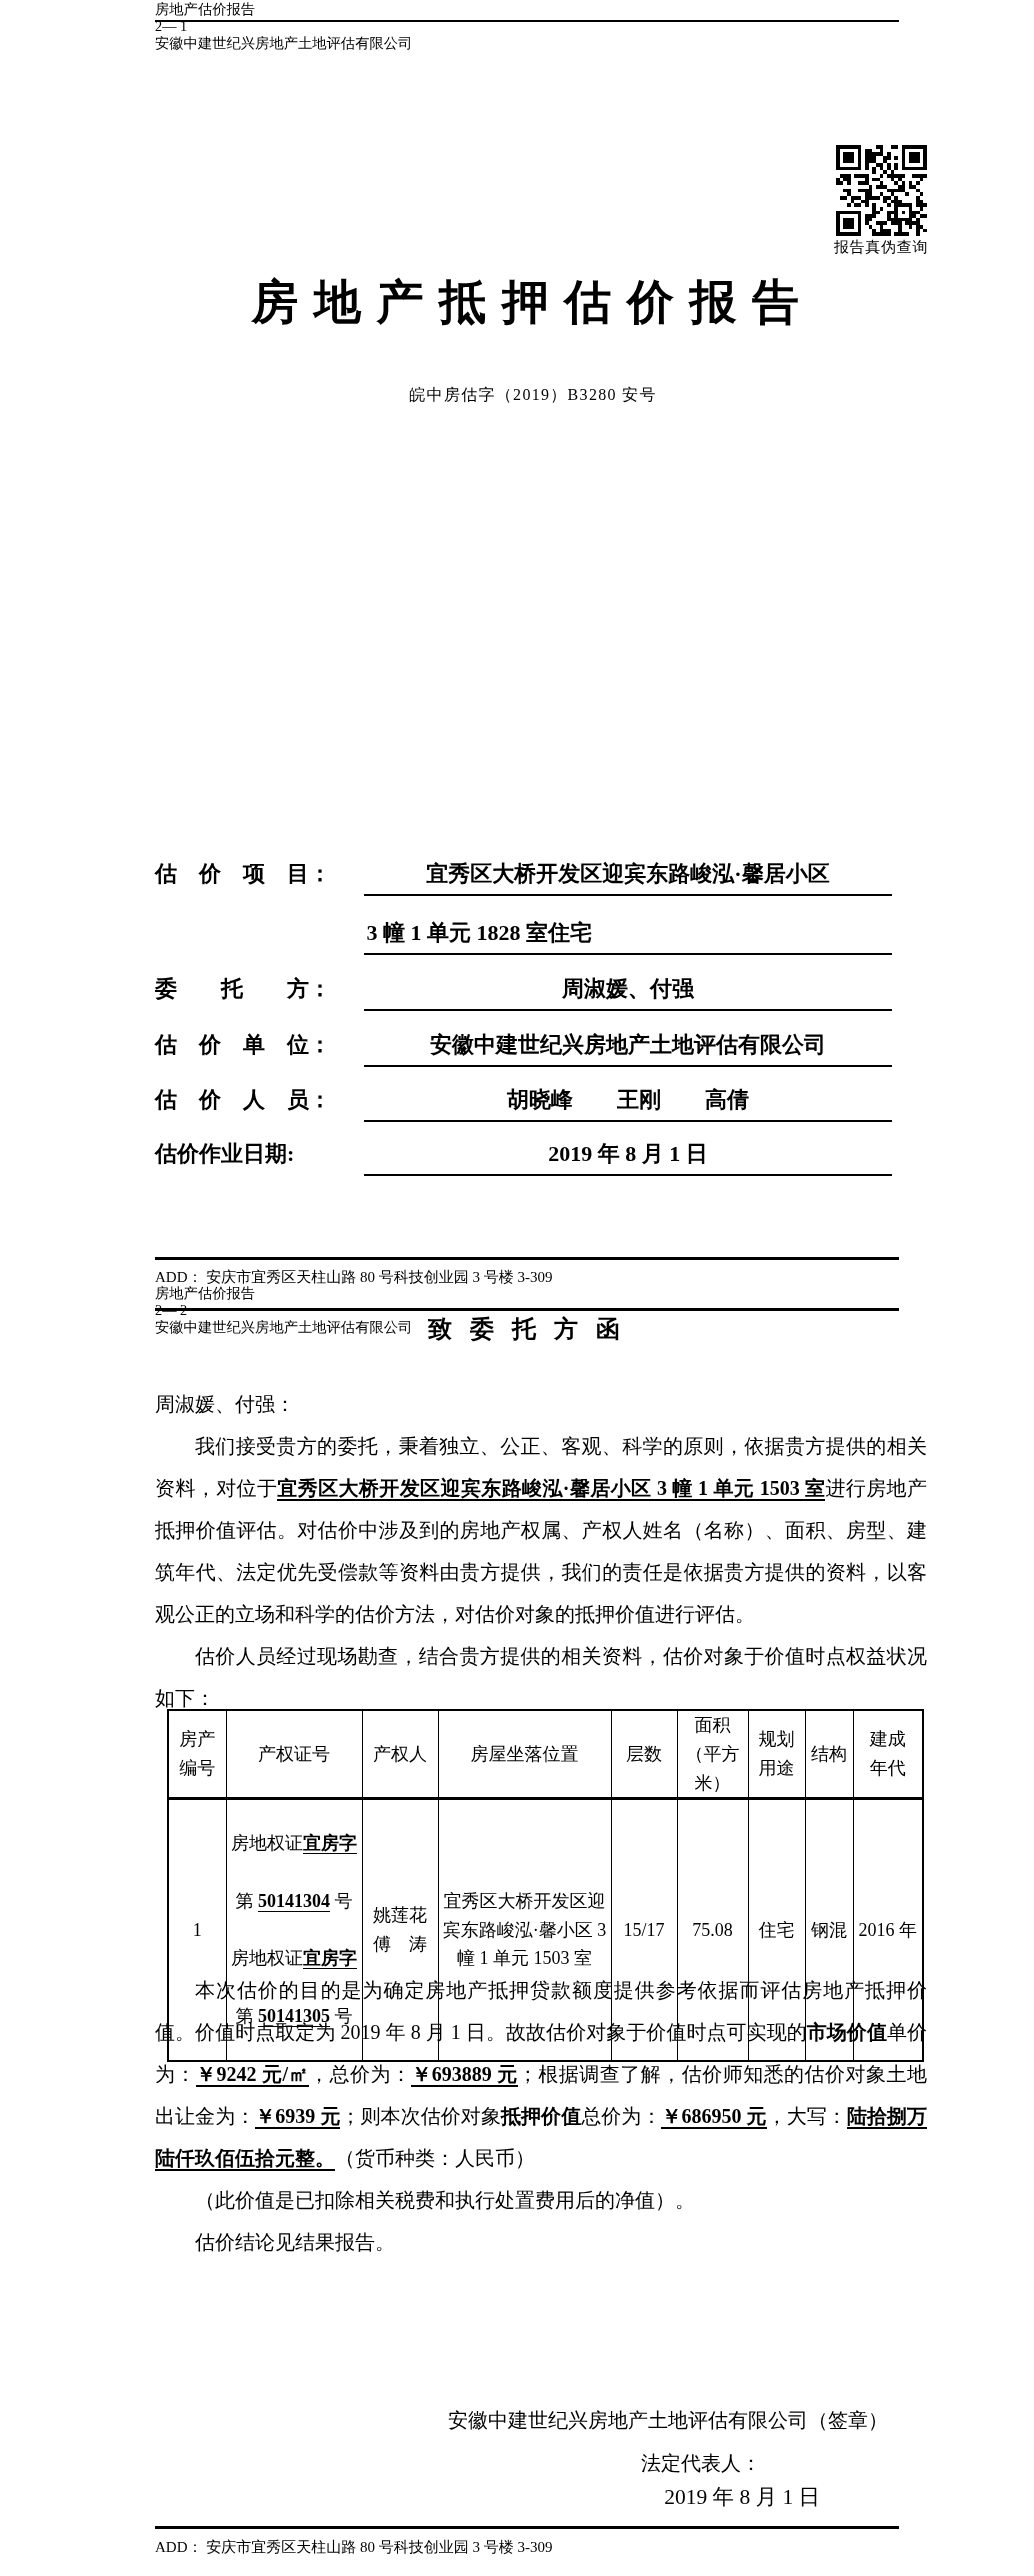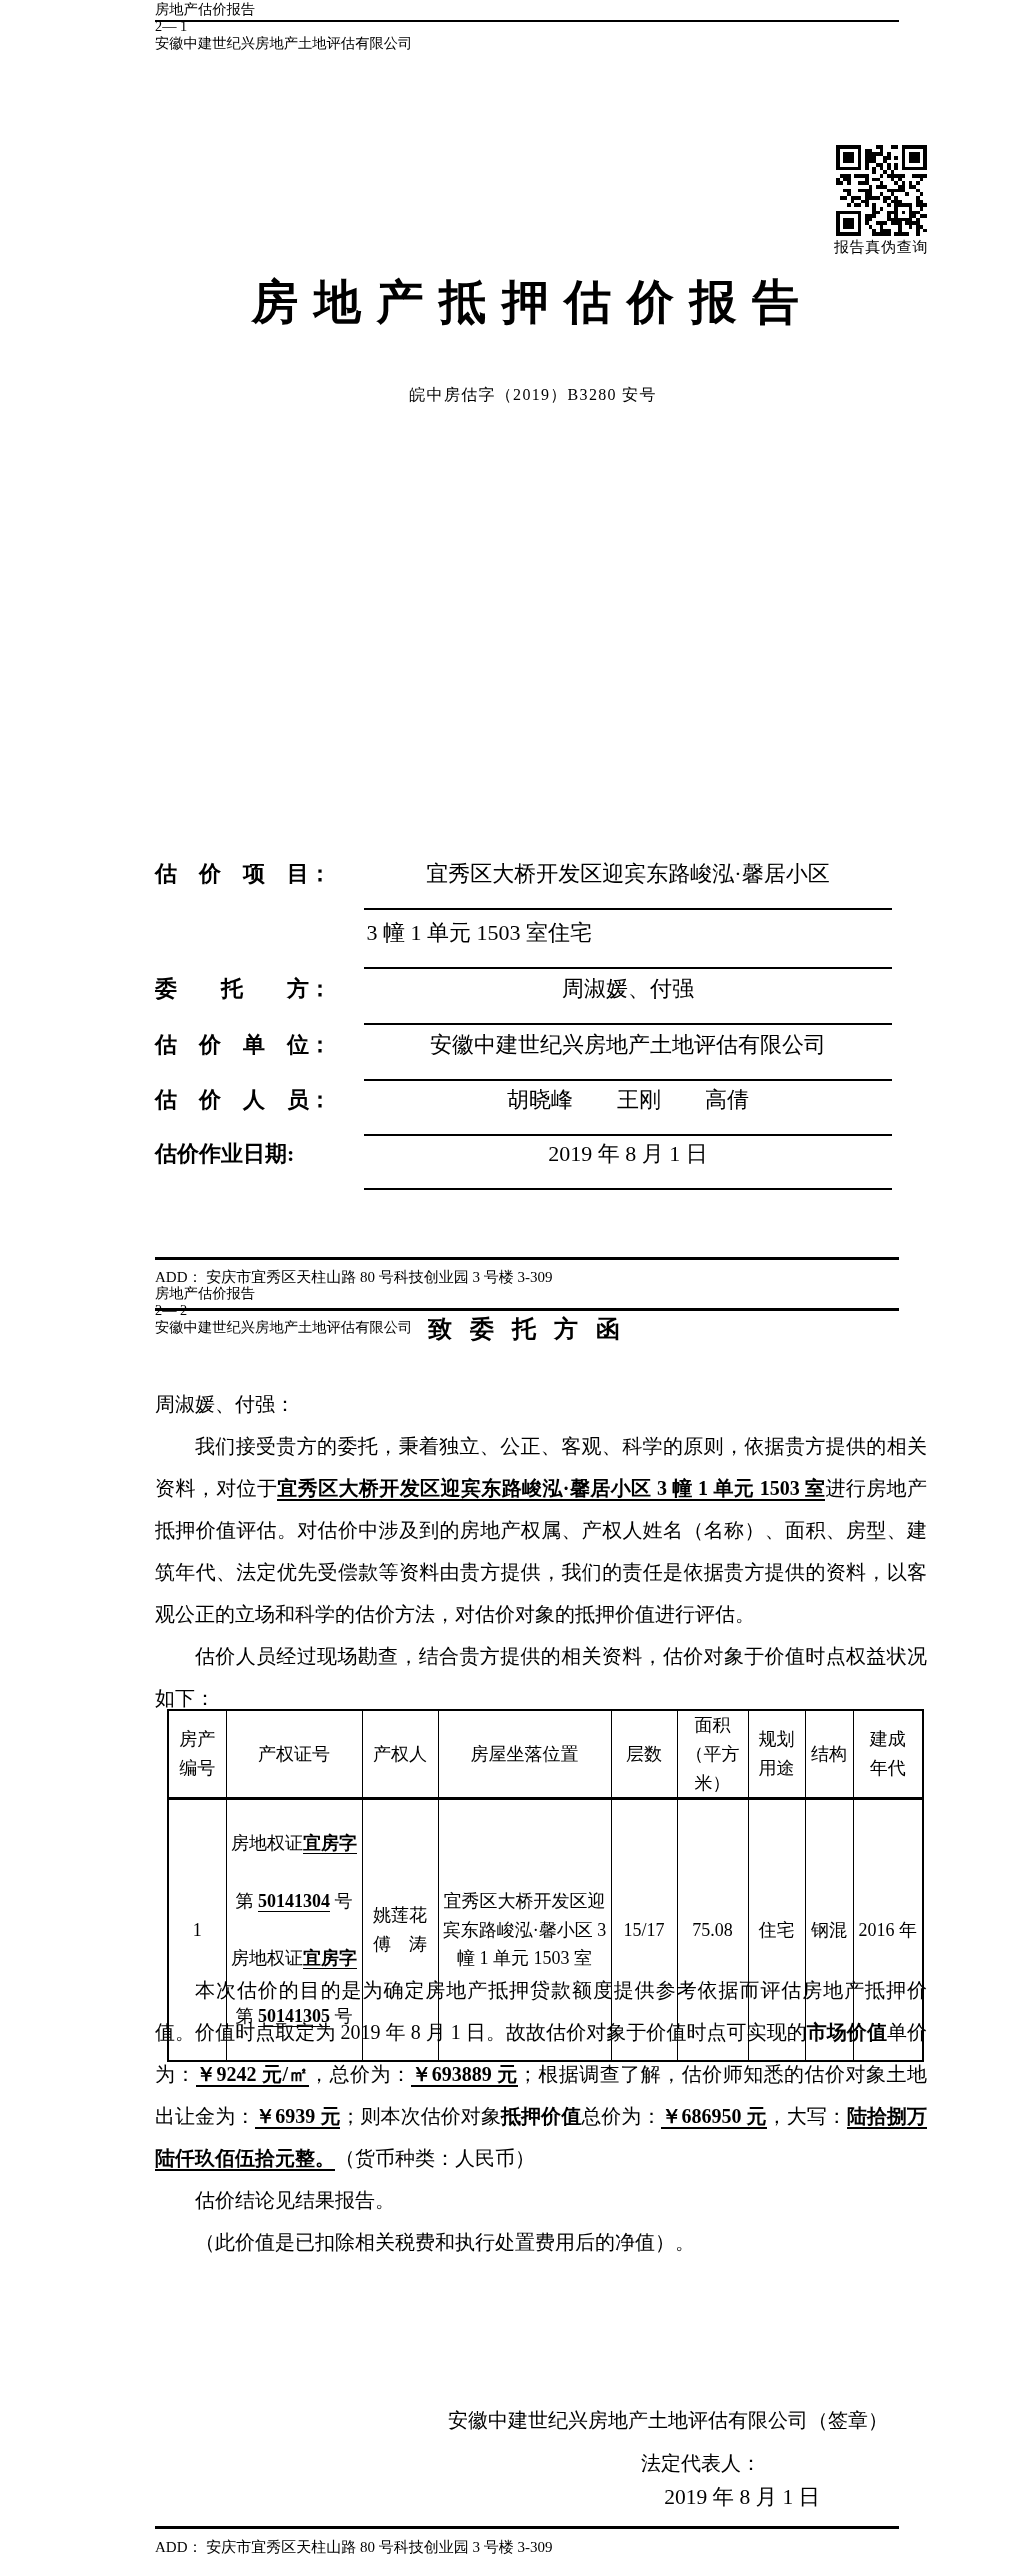--- a/index.html
+++ b/index.html
@@ -17,21 +17,21 @@
   .qrbox svg{width:91px;height:91px;display:block;margin:0 auto;}
   .qrcap{font-size:15px;margin-top:2px;letter-spacing:0.7px;}
   
   .doc-title{left:155px;width:756px;text-align:center;font-size:47px;
              font-weight:bold;letter-spacing:15.6px;}
   .doc-no{left:155px;width:756px;text-align:center;font-size:16px;letter-spacing:1.3px;}
   .field-row{left:155px;width:737px;display:flex;align-items:flex-start;}
   .field-label{flex:0 0 209px;font-size:22px;font-weight:bold;white-space:pre;
                padding-bottom:3.9px;}
   .field-line{flex:1 1 auto;border-bottom:2px solid #000;font-size:22px;
-              font-weight:normal;padding-bottom:19px;min-height:29px;}
+              font-weight:bold;padding-bottom:5px;min-height:29px;}
   .ta-c{text-align:center;} .ta-l{text-align:left;padding-left:2.6px;}
   
   .letter-title{left:155px;width:756px;text-align:center;font-size:24px;
                 font-weight:bold;letter-spacing:18px;}
   .letter{left:155px;width:772px;font-size:20px;line-height:42px;
           text-align:justify;}
   .letter p{margin:0;}
   .ind{text-indent:2em;}
   .b{font-weight:bold;}
   .bu{font-weight:bold;border-bottom:2px solid #000;}
@@ -372,21 +372,21 @@
 
 <div class="abs doc-title" style="top:271px;">房地产抵押估价报告</div>
 <div class="abs doc-no" style="top:385px;">皖中房估字（2019）B3280 安号</div>
 
 <div class="abs field-row" style="top:859px;">
   <span class="field-label">估　价　项　目：</span>
   <span class="field-line ta-c">宜秀区大桥开发区迎宾东路峻泓·馨居小区</span>
 </div>
 <div class="abs field-row" style="top:918px;">
   <span class="field-label"></span>
-  <span class="field-line ta-l">3 幢 1 单元 1503 室住宅</span>
+  <span class="field-line ta-l">3 幢 1 单元 1828 室住宅</span>
 </div>
 <div class="abs field-row" style="top:974px;">
   <span class="field-label">委　　托　　方：</span>
   <span class="field-line ta-c">周淑媛、付强</span>
 </div>
 <div class="abs field-row" style="top:1030px;">
   <span class="field-label">估　价　单　位：</span>
   <span class="field-line ta-c">安徽中建世纪兴房地产土地评估有限公司</span>
 </div>
 <div class="abs field-row" style="top:1085px;">
@@ -462,22 +462,22 @@
       <td>75.08</td>
       <td>住宅</td>
       <td>钢混</td>
       <td>2016 年</td>
     </tr>
   </tbody>
 </table>
 
 <div class="abs letter" style="top:1969px;">
   <p class="ind"><span>本次估价的目的是为确定房地产抵押贷款额度提供参考依据而评估房地产抵押价值。价值时点取定为 2019 年 8 月 1 日。故故估价对象于价值时点可实现的</span><span class="b">市场价值</span><span>单价为：</span><span class="bu">￥9242 元/㎡</span><span>，总价为：</span><span class="bu">￥693889 元</span><span>；根据调查了解，估价师知悉的估价对象土地出让金为：</span><span class="bu">￥6939 元</span><span>；则本次估价对象</span><span class="b">抵押价值</span><span>总价为：</span><span class="bu">￥686950 元</span><span>，大写：</span><span class="bu">陆拾捌万陆仟玖佰伍拾元整。</span><span>（货币种类：人民币）</span></p>
+  <p class="ind">（此价值是已扣除相关税费和执行处置费用后的净值）。</p>
   <p class="ind">估价结论见结果报告。</p>
-  <p class="ind">（此价值是已扣除相关税费和执行处置费用后的净值）。</p>
 </div>
 
 <div class="abs sign" style="top:2407px;padding-right:36px;box-sizing:border-box;">安徽中建世纪兴房地产土地评估有限公司（签章）</div>
 <div class="abs sign" style="top:2450px;padding-right:163px;box-sizing:border-box;">法定代表人：</div>
 <div class="abs sign" style="top:2482px;padding-right:104px;box-sizing:border-box;font-size:21.5px;">2019 年 8 月 1 日</div>
 
 <div class="abs rule" style="top:2526px;"></div>
 <div class="abs addr" style="top:2538px;">ADD： 安庆市宜秀区天柱山路 80 号科技创业园 3 号楼 3-309</div>
 
 

